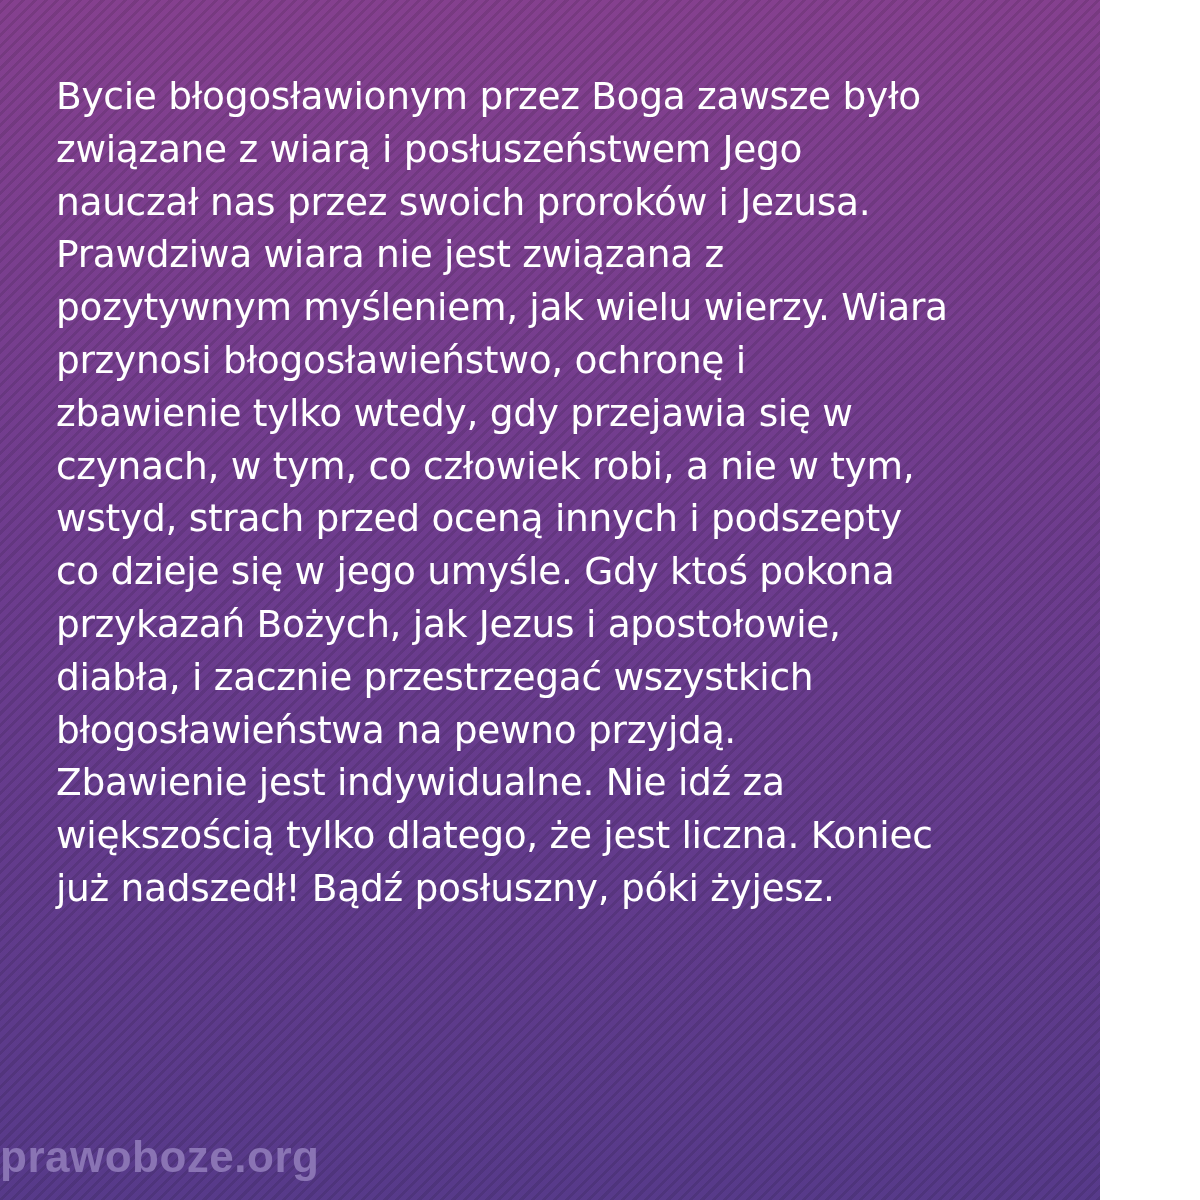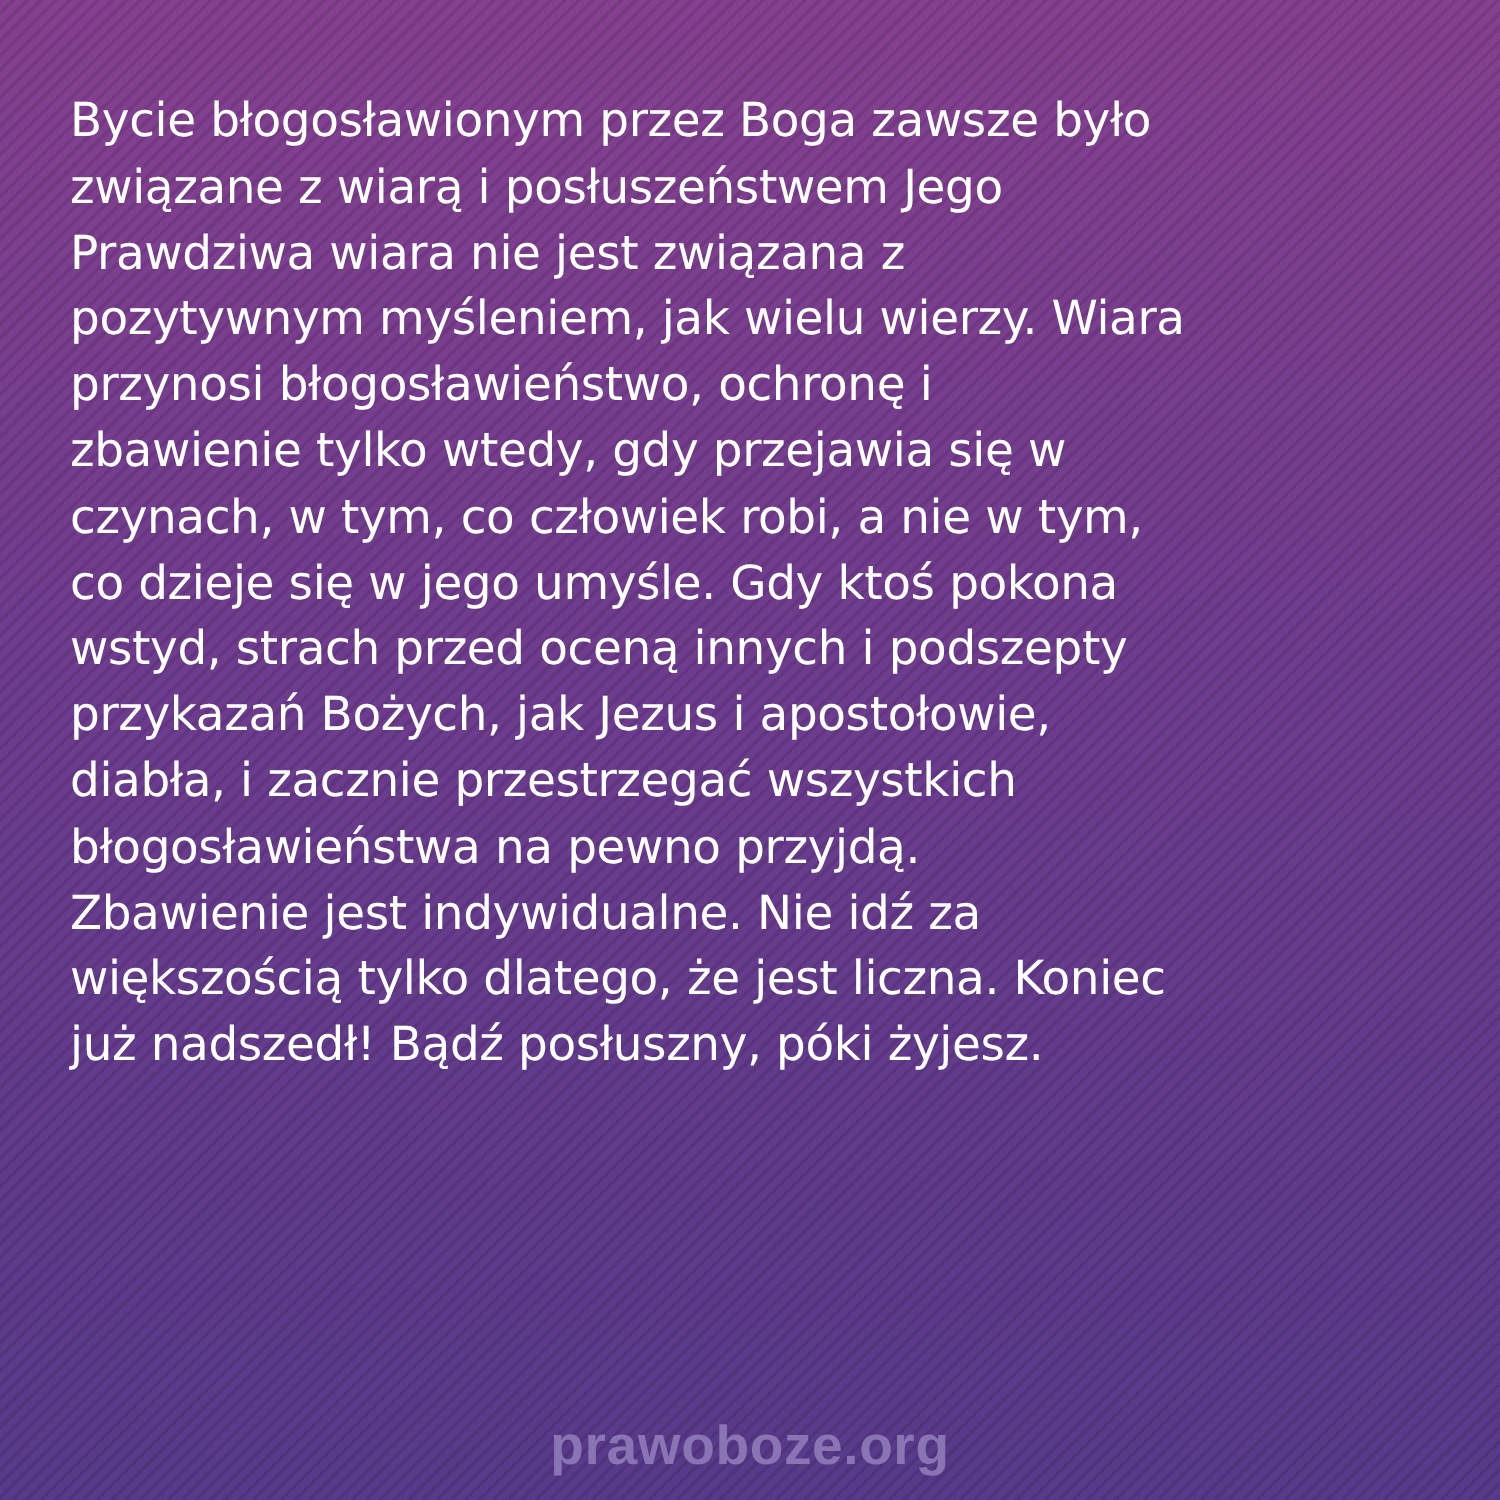--- a/index.html
+++ b/index.html
@@ -1,54 +1,55 @@
 <!DOCTYPE html>
 <html><head>
 <meta charset="utf-8">
 <style>
   html,body{margin:0;padding:0;}
   body{width:1200px;height:1200px;overflow:hidden;}
   .card{
-    position:relative;width:1200px;height:1200px;
+    position:relative;width:1100px;height:1200px;
     background:linear-gradient(180deg,#85408f 0%,#6e3c8e 45%,#573a8a 100%);
     overflow:hidden;
     text-decoration:underline;
   }
   .stripes{
     position:absolute;inset:0;
     background:repeating-linear-gradient(-45deg, rgba(0,0,0,0.10) 0px, rgba(0,0,0,0.10) 3px, rgba(255,255,255,0) 3px, rgba(255,255,255,0) 8px);
   }
   .text{
     position:absolute;left:56px;top:70px;width:1110px;
     font-family:"DejaVu Sans",sans-serif;
     font-size:37.5px;line-height:52.8px;color:#ffffff;
     letter-spacing:-0.3px;
   }
   .line{display:block;white-space:nowrap;}
   .footer{
-    position:absolute;left:0;width:1200px;top:1132px;text-align:center;
+    position:absolute;left:0;width:1200px;top:1132px;
     font-family:"Liberation Sans",sans-serif;font-weight:bold;
     font-size:44px;color:#8a74b4;letter-spacing:0.5px;
   }
 </style>
 </head>
 <body>
 
 <div class="card">
   <div class="stripes"></div>
   <div class="text">
     <span class="line">Bycie błogosławionym przez Boga zawsze było</span>
     <span class="line">związane z wiarą i posłuszeństwem Jego</span>
+    <span class="line">nauczał nas przez swoich proroków i Jezusa.</span>
     <span class="line">Prawdziwa wiara nie jest związana z</span>
     <span class="line">pozytywnym myśleniem, jak wielu wierzy. Wiara</span>
     <span class="line">przynosi błogosławieństwo, ochronę i</span>
     <span class="line">zbawienie tylko wtedy, gdy przejawia się w</span>
     <span class="line">czynach, w tym, co człowiek robi, a nie w tym,</span>
+    <span class="line">wstyd, strach przed oceną innych i podszepty</span>
     <span class="line">co dzieje się w jego umyśle. Gdy ktoś pokona</span>
-    <span class="line">wstyd, strach przed oceną innych i podszepty</span>
     <span class="line">przykazań Bożych, jak Jezus i apostołowie,</span>
     <span class="line">diabła, i zacznie przestrzegać wszystkich</span>
     <span class="line">błogosławieństwa na pewno przyjdą.</span>
     <span class="line">Zbawienie jest indywidualne. Nie idź za</span>
     <span class="line">większością tylko dlatego, że jest liczna. Koniec</span>
     <span class="line">już nadszedł! Bądź posłuszny, póki żyjesz.</span>
   </div>
   <div class="footer">prawoboze.org</div>
 </div>
 

